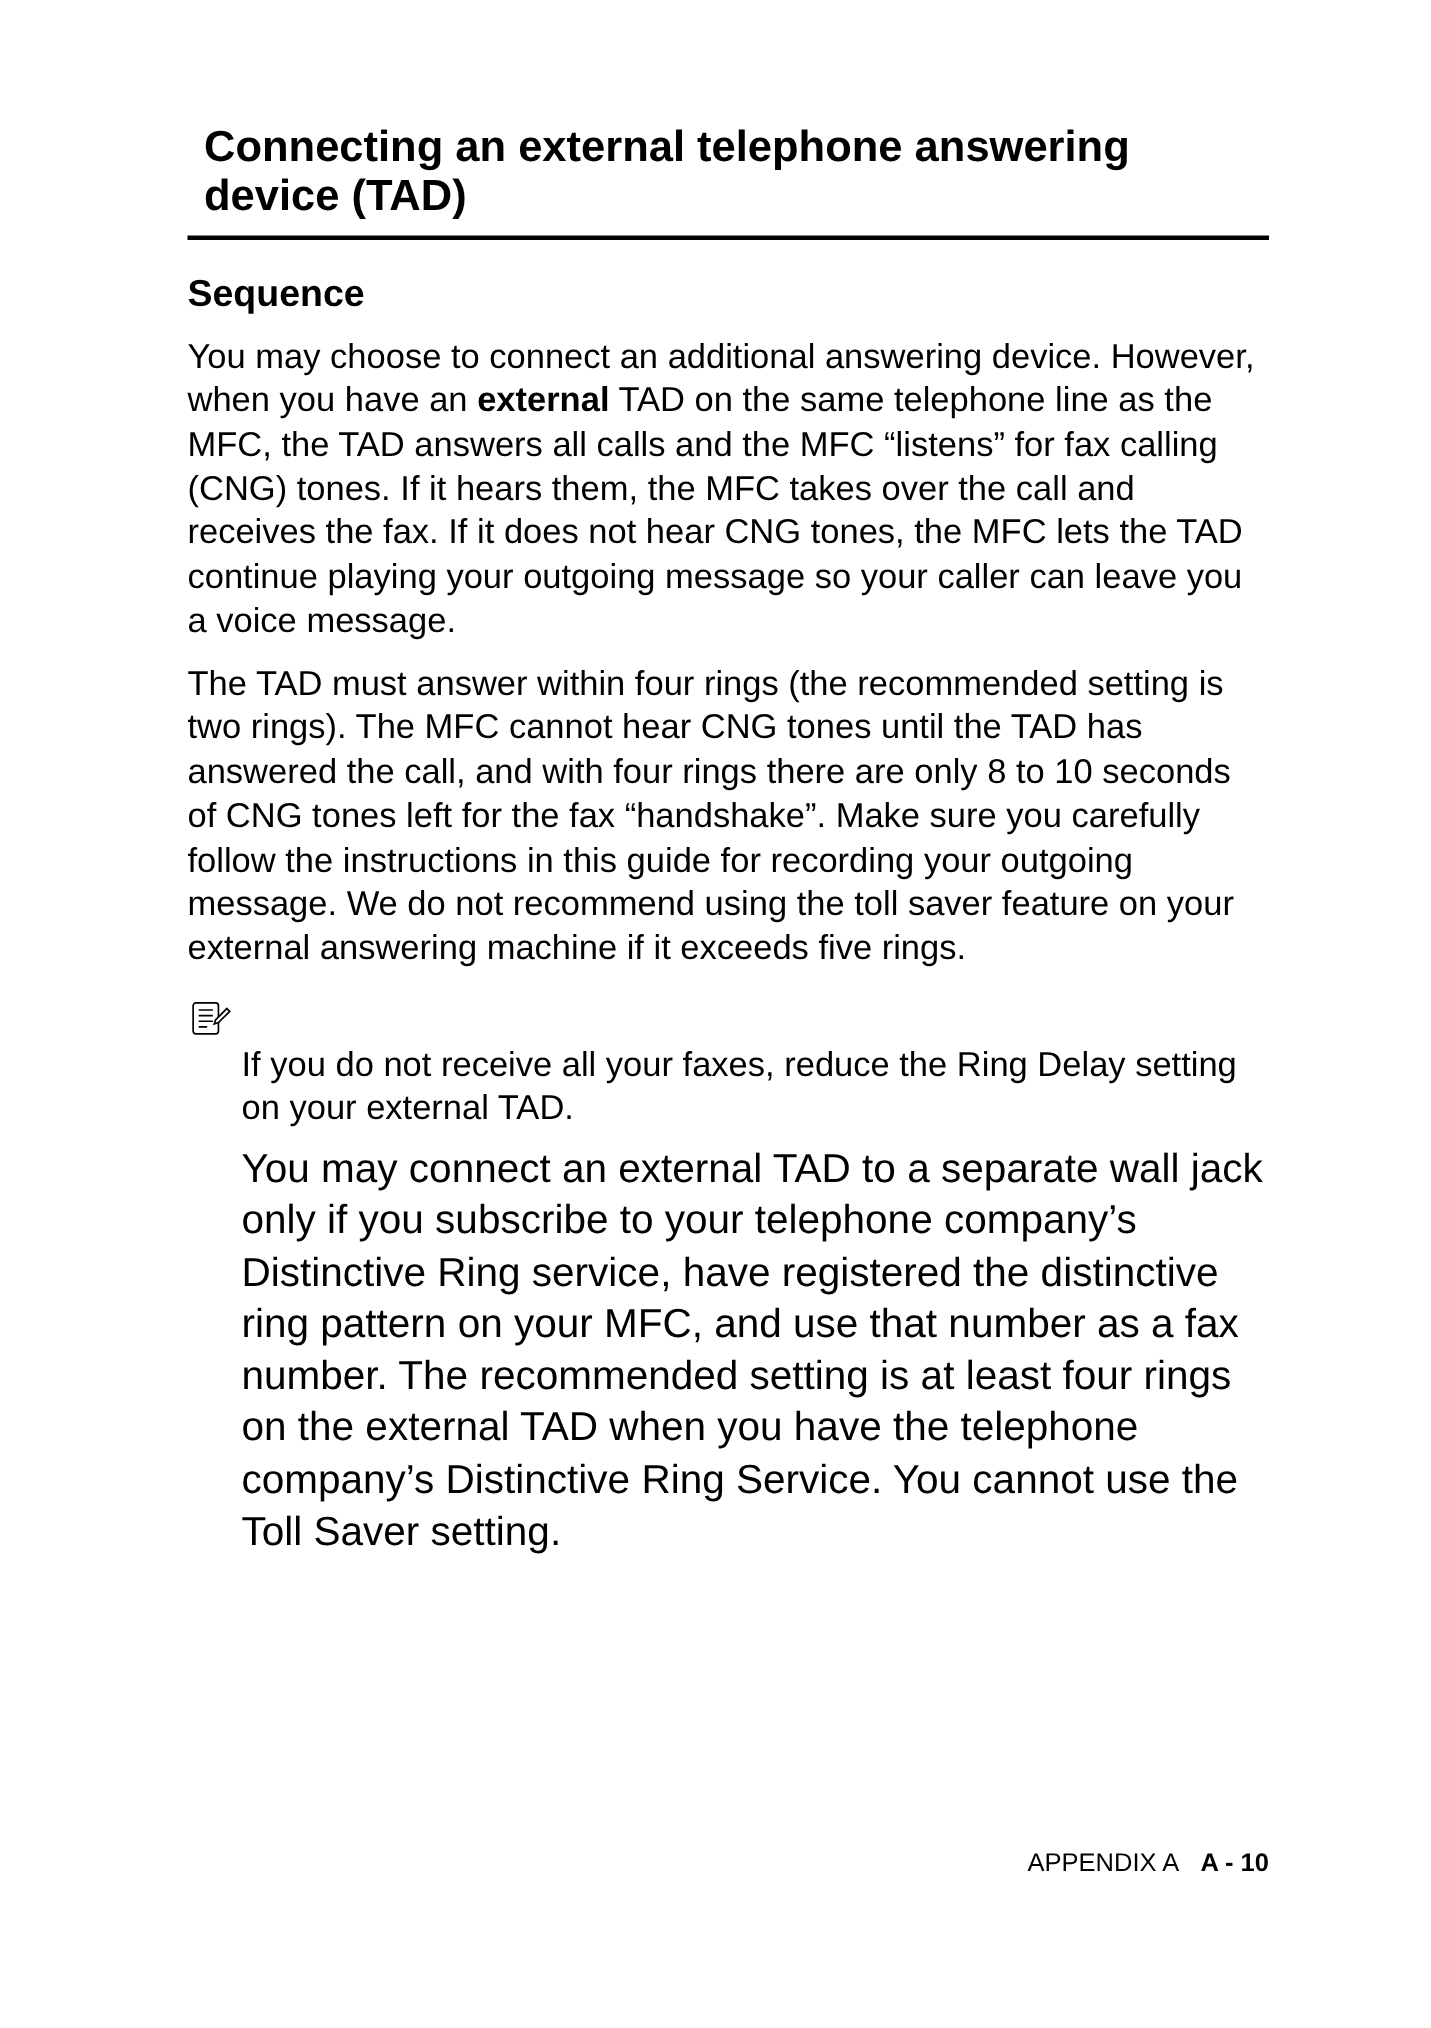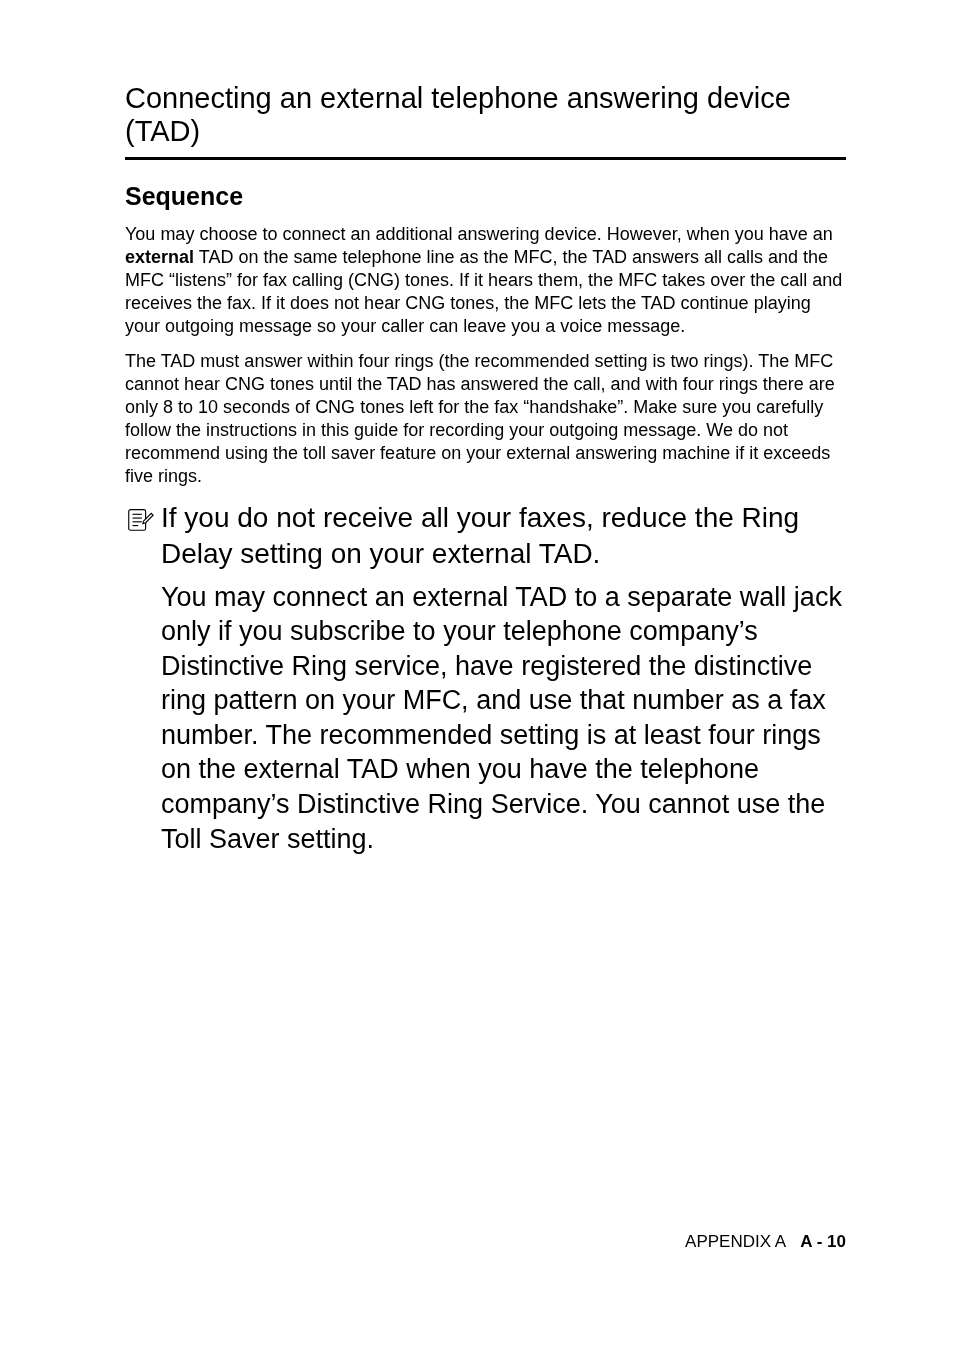--- a/index.html
+++ b/index.html
@@ -13,59 +13,61 @@
     background: #fff;
     font-family: Arial, Helvetica, sans-serif;
     color: #000;
     position: relative;
   }
   .page {
     padding: 82px 108px 0 125px;
   }
   .main-heading {
     font-size: 29px;
-    font-weight: normal;
+    font-weight: bold;
     line-height: 1.15;
     margin-bottom: 8px;
+    margin-left: 11px;
   }
   .hr {
     border: none;
     border-top: 3px solid #000;
     margin-bottom: 22px;
   }
   .sub-heading {
     font-size: 25px;
     font-weight: bold;
     margin-bottom: 12px;
   }
   .para {
-    font-size: 18px;
+    font-size: 23px;
     line-height: 1.28;
     margin-bottom: 12px;
   }
   .bold {
     font-weight: bold;
   }
   .note-block {
     display: flex;
     margin-bottom: 8px;
   }
   .note-icon {
     width: 36px;
     flex-shrink: 0;
     padding-top: 4px;
   }
   .note-icon svg {
     width: 30px;
     height: 30px;
   }
   .note-text {
-    font-size: 28px;
+    font-size: 23px;
     line-height: 1.28;
     flex: 1;
+    margin-top: 36px;
   }
   .italic {
     font-style: italic;
   }
   .note-follow {
     font-size: 27px;
     line-height: 1.28;
     padding-left: 36px;
   }
   .footer {

